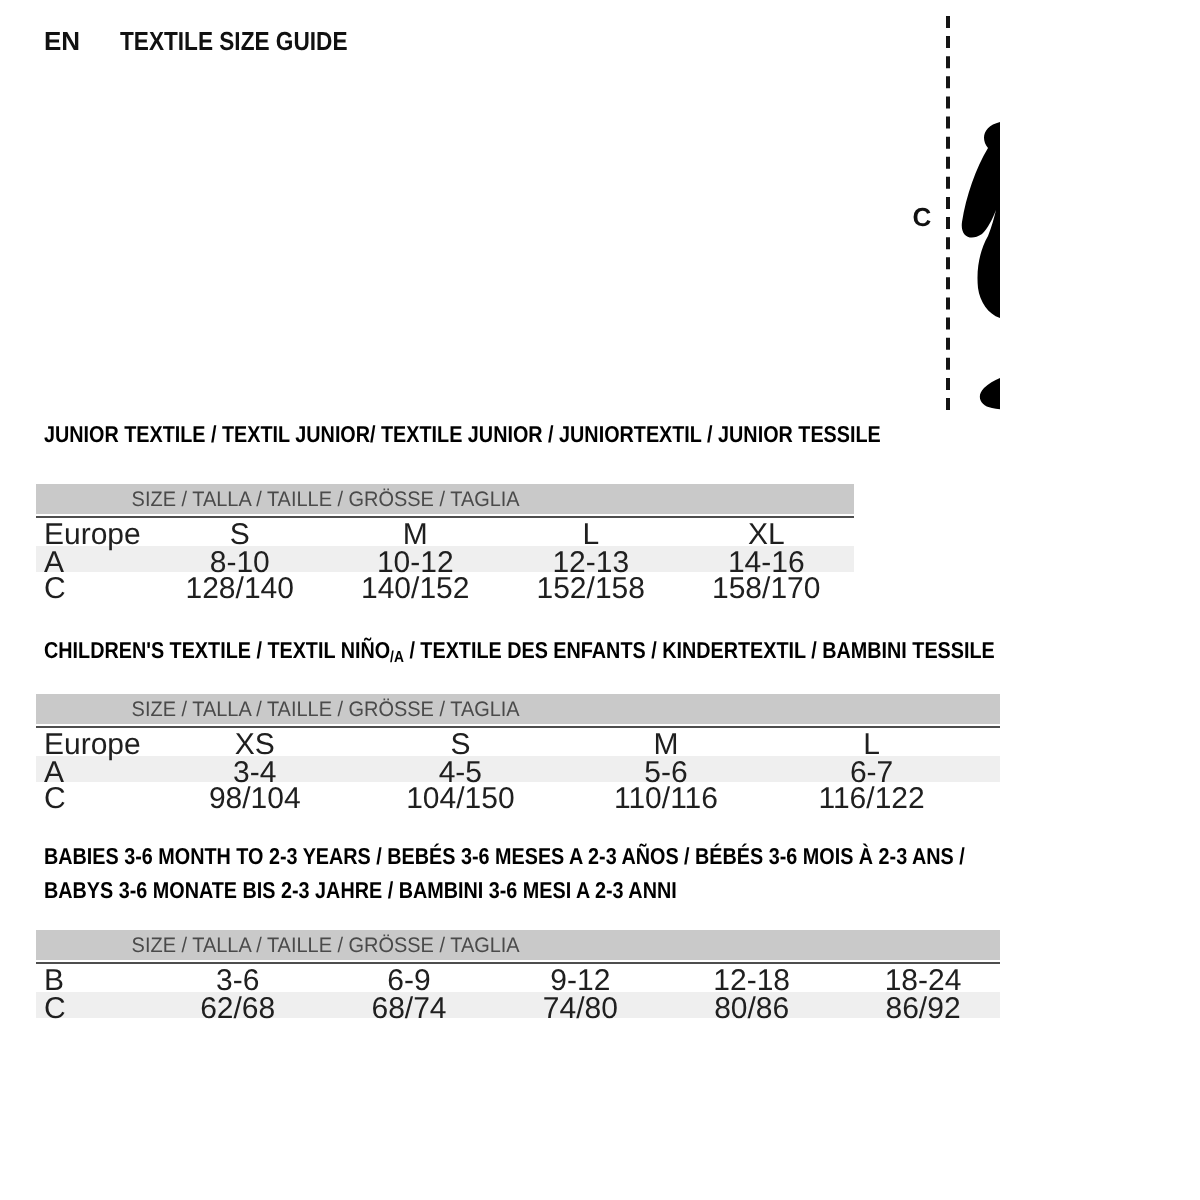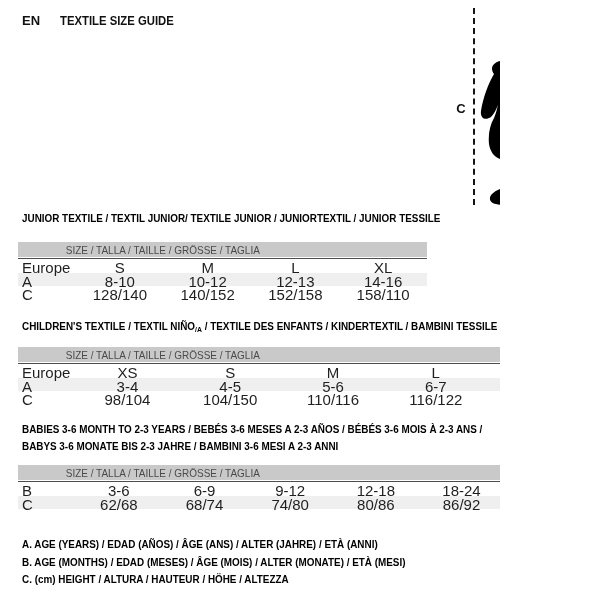--- a/index.html
+++ b/index.html
@@ -119,21 +119,21 @@
           <span class="cell">8-10</span>
           <span class="cell">10-12</span>
           <span class="cell">12-13</span>
           <span class="cell">14-16</span>
         </div>
         <div class="trow">
           <span class="row-label">C</span>
           <span class="cell">128/140</span>
           <span class="cell">140/152</span>
           <span class="cell">152/158</span>
-          <span class="cell">158/110</span>
+          <span class="cell">158/170</span>
         </div>
       </div>
       <div class="tbl-title" style="top: 318px;">
         <div class="tline"><span>CHILDREN'S TEXTILE / TEXTIL NIÑO</span><span class="tsub">/A</span><span> / TEXTILE DES ENFANTS / KINDERTEXTIL / BAMBINI TESSILE</span></div>
       </div>
       <div class="size-table" style="top: 347px; width: 572px;">
         <div class="bar">
           <span class="bar-text">SIZE / TALLA / TAILLE / GRÖSSE / TAGLIA</span>
         </div>
         <div class="rule"></div>
@@ -185,19 +185,14 @@
           <span class="cell">62/68</span>
           <span class="cell">68/74</span>
           <span class="cell">74/80</span>
           <span class="cell">80/86</span>
           <span class="cell">86/92</span>
           <span class="cell">92/98</span>
         </div>
       </div>
     </div>
 
-  <div id="notes">
-      <div class="note-line">A. AGE (YEARS) / EDAD (AÑOS) / ÂGE (ANS) / ALTER (JAHRE) / ETÀ (ANNI)</div>
-      <div class="note-line">B. AGE (MONTHS) / EDAD (MESES) / ÂGE (MOIS) / ALTER (MONATE) / ETÀ (MESI)</div>
-      <div class="note-line">C. (cm) HEIGHT / ALTURA / HAUTEUR / HÖHE / ALTEZZA</div>
-    </div>
 
 </div>
 
 </body></html>

